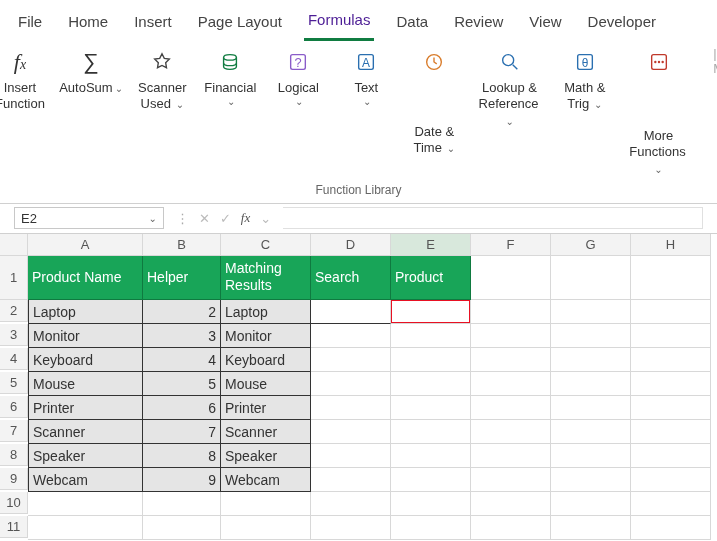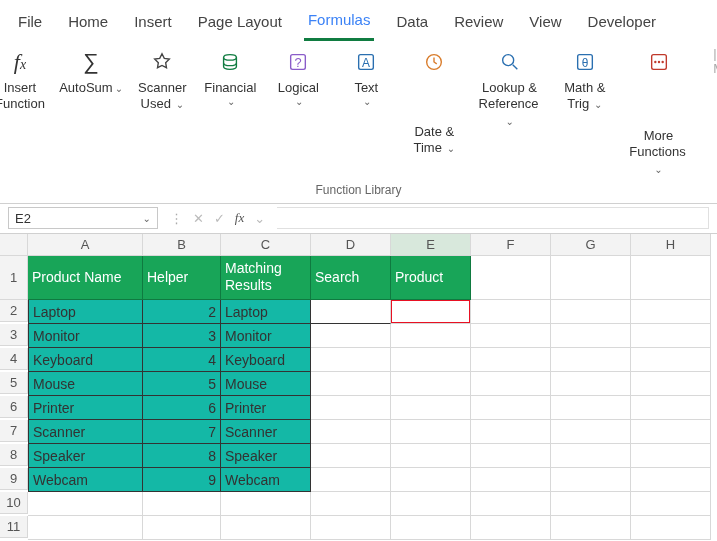--- a/index.html
+++ b/index.html
@@ -20,21 +20,21 @@
     gap: 18px;
     height: 40px;
   }
   .tab {
     font-size: 15px;
     color: #444;
     padding: 4px 4px 10px 4px;
     cursor: pointer;
   }
   .tab.active {
-    color: #3b82f6;
+    color: #4c1d95;
     border-bottom: 3px solid #107c41;
     font-weight: 500;
   }
   
   .ribbon {
     border-bottom: 1px solid #d0d0d0;
     background: #fff;
     padding: 6px 12px 0 12px;
   }
   .ribbon-group {
@@ -74,21 +74,21 @@
     font-size: 12px;
     color: #666;
     padding: 6px 0 6px 0;
   }
   
   .fxrow {
     display: flex;
     align-items: center;
     height: 30px;
     border-bottom: 1px solid #d0d0d0;
-    padding: 0 8px;
+    padding: 0 14px;
     gap: 4px;
   }
   .namebox {
     border: 1px solid #c8c8c8;
     height: 22px;
     width: 150px;
     display: flex;
     align-items: center;
     padding: 0 6px;
     justify-content: space-between;
@@ -143,21 +143,21 @@
     padding: 4px 4px;
     line-height: 1.2;
     display: flex;
     align-items: center;
   }
   .hdrcell.tall { height: 44px; }
   .datacell {
     border: 1px solid #333;
     border-top: none;
     border-left: none;
-    background:#14b8a6;
+    background:#e5e5e5;
     padding: 0 4px;
     height:24px;
     line-height:24px;
   }
   .datacell.firstcol { border-left:1px solid #333; }
   .datacell.num { text-align:right; }
   .selE2 {
     position: relative;
   }
   .selE2::after {

